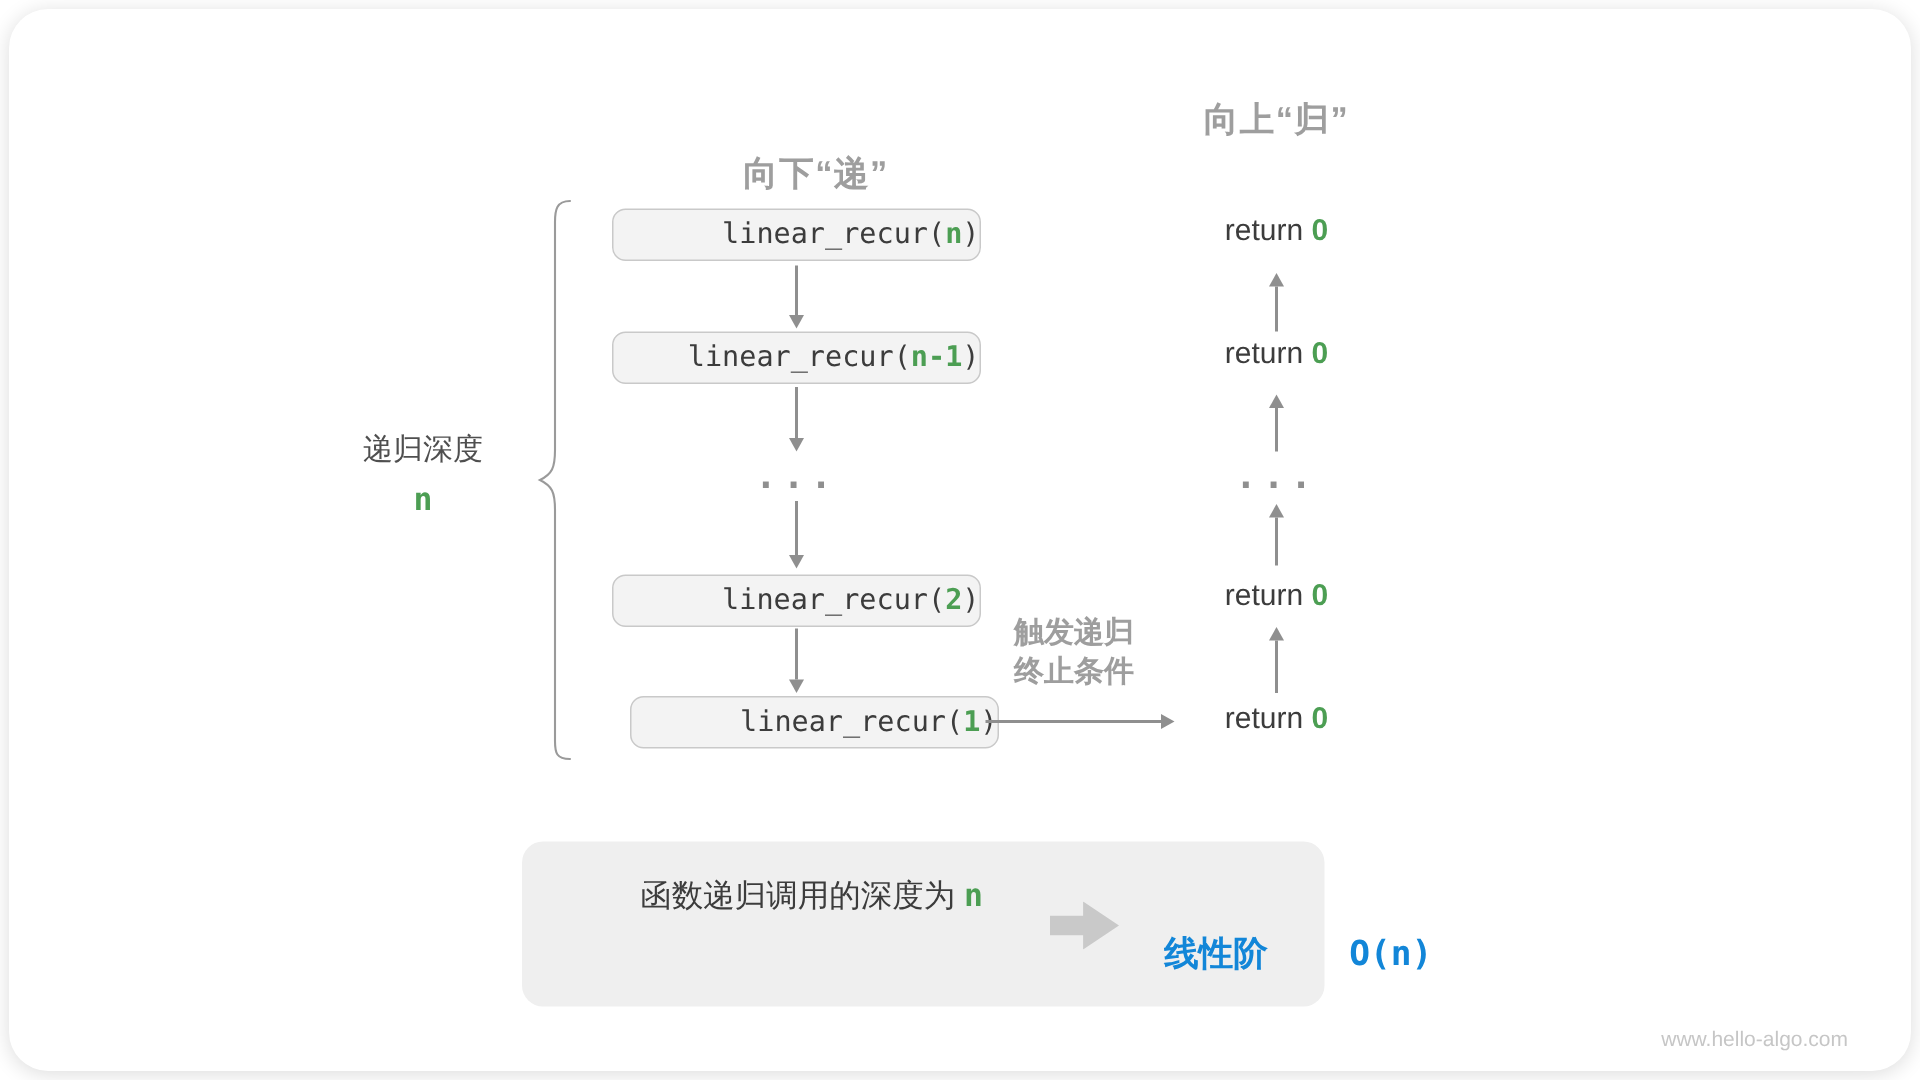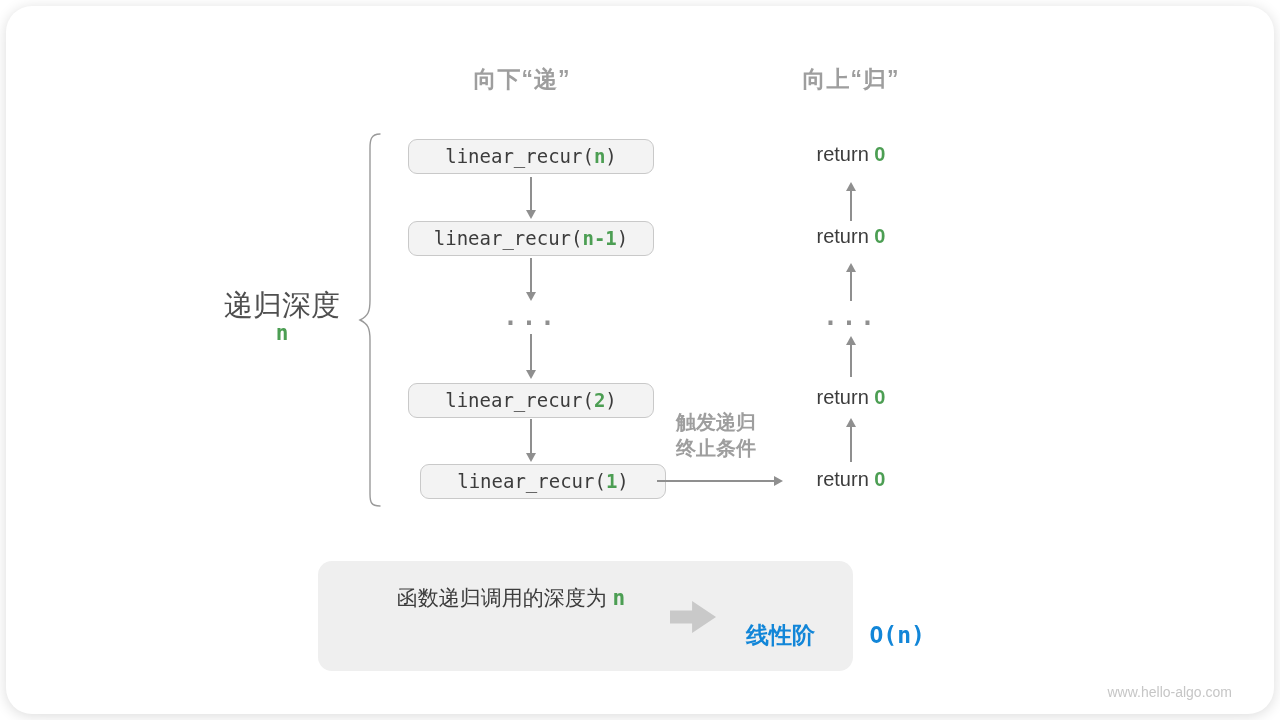--- a/index.html
+++ b/index.html
@@ -21,29 +21,29 @@
     position: absolute; left: 6px; top: 6px; width: 1268px; height: 708px;
     background: #ffffff; border-radius: 26px;
     box-shadow: 0 2px 14px rgba(0,0,0,0.14);
   }
 
   .col-header {
     position: absolute; top: 58px; width: 240px; text-align: center;
     font-size: 23px; font-weight: bold; color: var(--gray-label);
     letter-spacing: 1px;
   }
-  .col-header.down { left: 396px; }
+  .col-header.down { left: 418px; margin-top: 36px; }
   .col-header.up   { left: 725px; }
 
   .mono { font-family: "DejaVu Sans Mono", monospace; }
 
   .call-box {
     position: absolute; left: 402px; width: 246px; height: 35px;
     background: var(--box-bg); border: 1.5px solid var(--box-border);
-    border-radius: 9px; text-align: center; line-height: 32px;
+    border-radius: 9px; text-align: right; line-height: 32px;
     font-family: "DejaVu Sans Mono", monospace; font-size: 19px; color: var(--dark-text);
     white-space: nowrap;
   }
   .call-box .arg { color: var(--green); font-weight: bold; }
 
   .return-row {
     position: absolute; left: 770px; width: 150px; height: 26px;
     text-align: center; font-family: Liberation Sans, sans-serif;
     font-size: 20px; color: var(--dark-text); white-space: nowrap;
   }
@@ -71,37 +71,37 @@
   }
 
   .dots {
     position: absolute; width: 120px; text-align: center;
     color: var(--gray-arrow); font-family: "DejaVu Sans Mono", monospace;
     font-size: 24px; font-weight: bold; letter-spacing: 4px; line-height: 10px;
   }
 
   .depth-label {
     position: absolute; left: 186px; top: 280px; width: 180px; text-align: center;
-    font-size: 29px; color: #4f4f4f;
+    font-size: 20px; color: #4f4f4f;
   }
   .depth-value {
     position: absolute; left: 186px; top: 315px; width: 180px; text-align: center;
     font-family: "DejaVu Sans Mono", monospace; font-size: 21px; font-weight: bold;
     color: var(--green);
   }
 
   .brace-svg { position: absolute; left: 352px; top: 126px; }
 
   .termination {
     position: absolute; left: 642px; top: 403px; width: 136px; text-align: center;
     font-size: 20px; font-weight: bold; color: var(--gray-label); line-height: 26px;
   }
 
   .summary-panel {
-    position: absolute; left: 312px; top: 555px; width: 535px; height: 110px;
+    position: absolute; left: 342px; top: 555px; width: 535px; height: 110px;
     background: var(--panel-bg); border-radius: 14px;
   }
   .summary-left {
     position: absolute; left: 18px; top: 17px; width: 350px; text-align: center;
     font-size: 21px; color: var(--dark-text); line-height: 39px; white-space: nowrap;
   }
   .summary-left .g { color: var(--green); font-weight: bold; font-family: "DejaVu Sans Mono", monospace; }
   .summary-left .o { font-family: "DejaVu Sans Mono", monospace; color: var(--dark-text); }
   .block-arrow {
     position: absolute; left: 352px; top: 37px; width: 46px; height: 38px;

